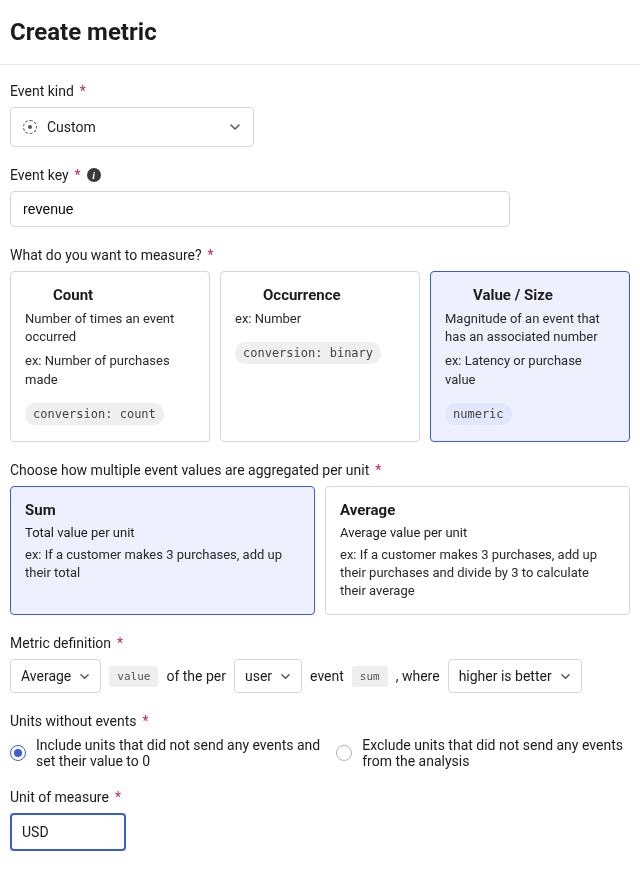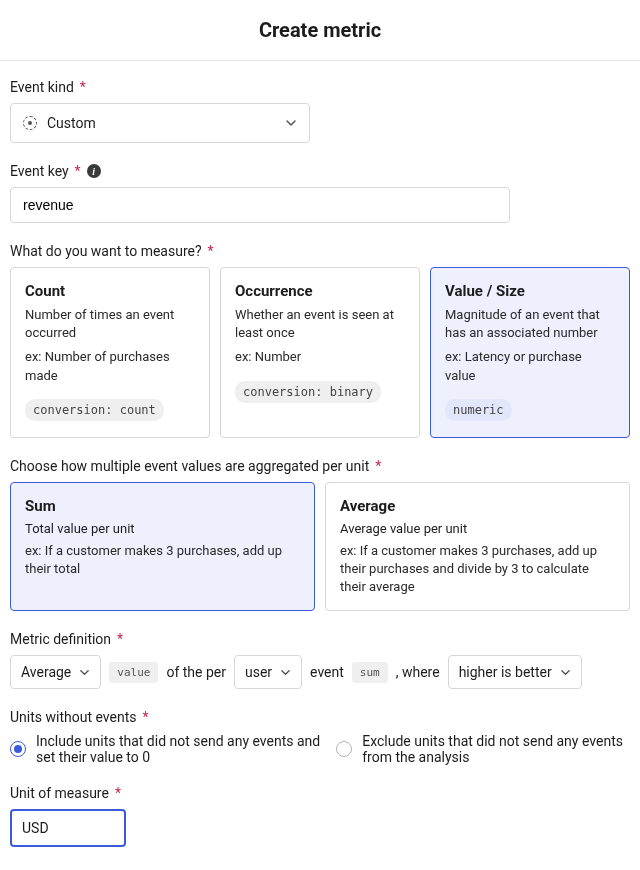--- a/index.html
+++ b/index.html
@@ -5,24 +5,23 @@
   * { box-sizing: border-box; margin: 0; padding: 0; }
   body {
     font-family: -apple-system, BlinkMacSystemFont, "Segoe UI", Roboto, Helvetica, Arial, sans-serif;
     color: #1c1c1c;
     background: #fff;
     width: 640px;
     padding: 10px 10px 0 10px;
     font-size: 14px;
   }
   .page-title {
-    font-size: 20px;
+    font-size: 24px;
     font-weight: 700;
     padding: 8px 0 18px 0;
-    text-align: center;
   }
   hr.sep {
     border: none;
     border-top: 1px solid #e5e5e5;
     margin: 0 -10px 18px -10px;
   }
   .label-row {
     font-size: 14px;
     margin-bottom: 8px;
     display: flex;
@@ -51,21 +50,21 @@
     height: 40px;
     padding: 0 12px;
     gap: 10px;
     background: #fff;
     cursor: pointer;
     position: relative;
   }
   .select .caret {
     margin-left: auto;
   }
-  .select-wide { width: 300px; }
+  .select-wide { width: 244px; }
   .caret svg { display: block; }
   .target-icon {
     width: 14px; height: 14px;
     border: 1px dashed #555;
     border-radius: 50%;
     display: inline-flex;
     align-items: center;
     justify-content: center;
   }
   .target-icon::after {
@@ -98,20 +97,21 @@
     background: #fff;
   }
   .card.selected {
     border: 1px solid #3b5bdb;
     background: #eef1fd;
   }
   .card-title {
     font-weight: 700;
     font-size: 15px;
     margin-bottom: 6px;
+    margin-left: 28px;
   }
   .card-desc {
     font-size: 13px;
     line-height: 1.4;
     margin-bottom: 6px;
     color: #2a2a2a;
   }
   .card-ex {
     font-size: 13px;
     line-height: 1.4;
@@ -243,21 +243,20 @@
   </div>
   <div class="card-row">
     <div class="card">
       <div class="card-title">Count</div>
       <div class="card-desc">Number of times an event occurred</div>
       <div class="card-ex">ex: Number of purchases made</div>
       <span class="chip">conversion: count</span>
     </div>
     <div class="card">
       <div class="card-title">Occurrence</div>
-      <div class="card-desc">Whether an event is seen at least once</div>
       <div class="card-ex">ex: Number</div>
       <span class="chip">conversion: binary</span>
     </div>
     <div class="card selected">
       <div class="card-title">Value / Size</div>
       <div class="card-desc">Magnitude of an event that has an associated number</div>
       <div class="card-ex">ex: Latency or purchase value</div>
       <span class="chip">numeric</span>
     </div>
   </div>

